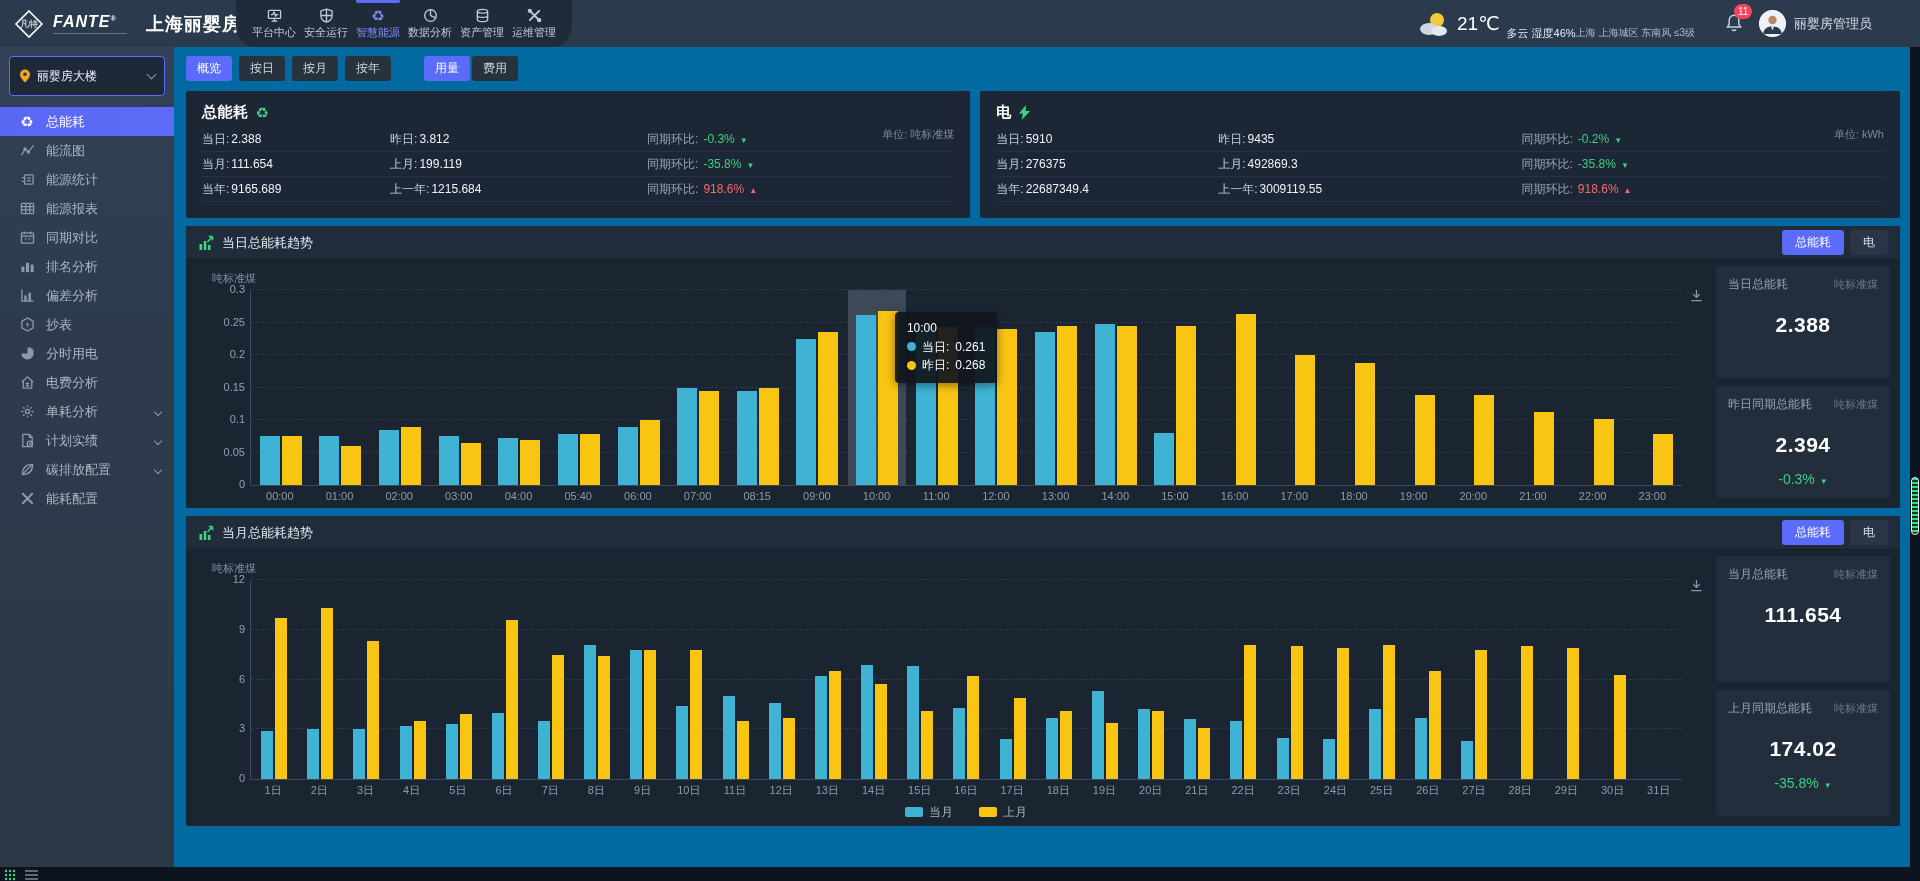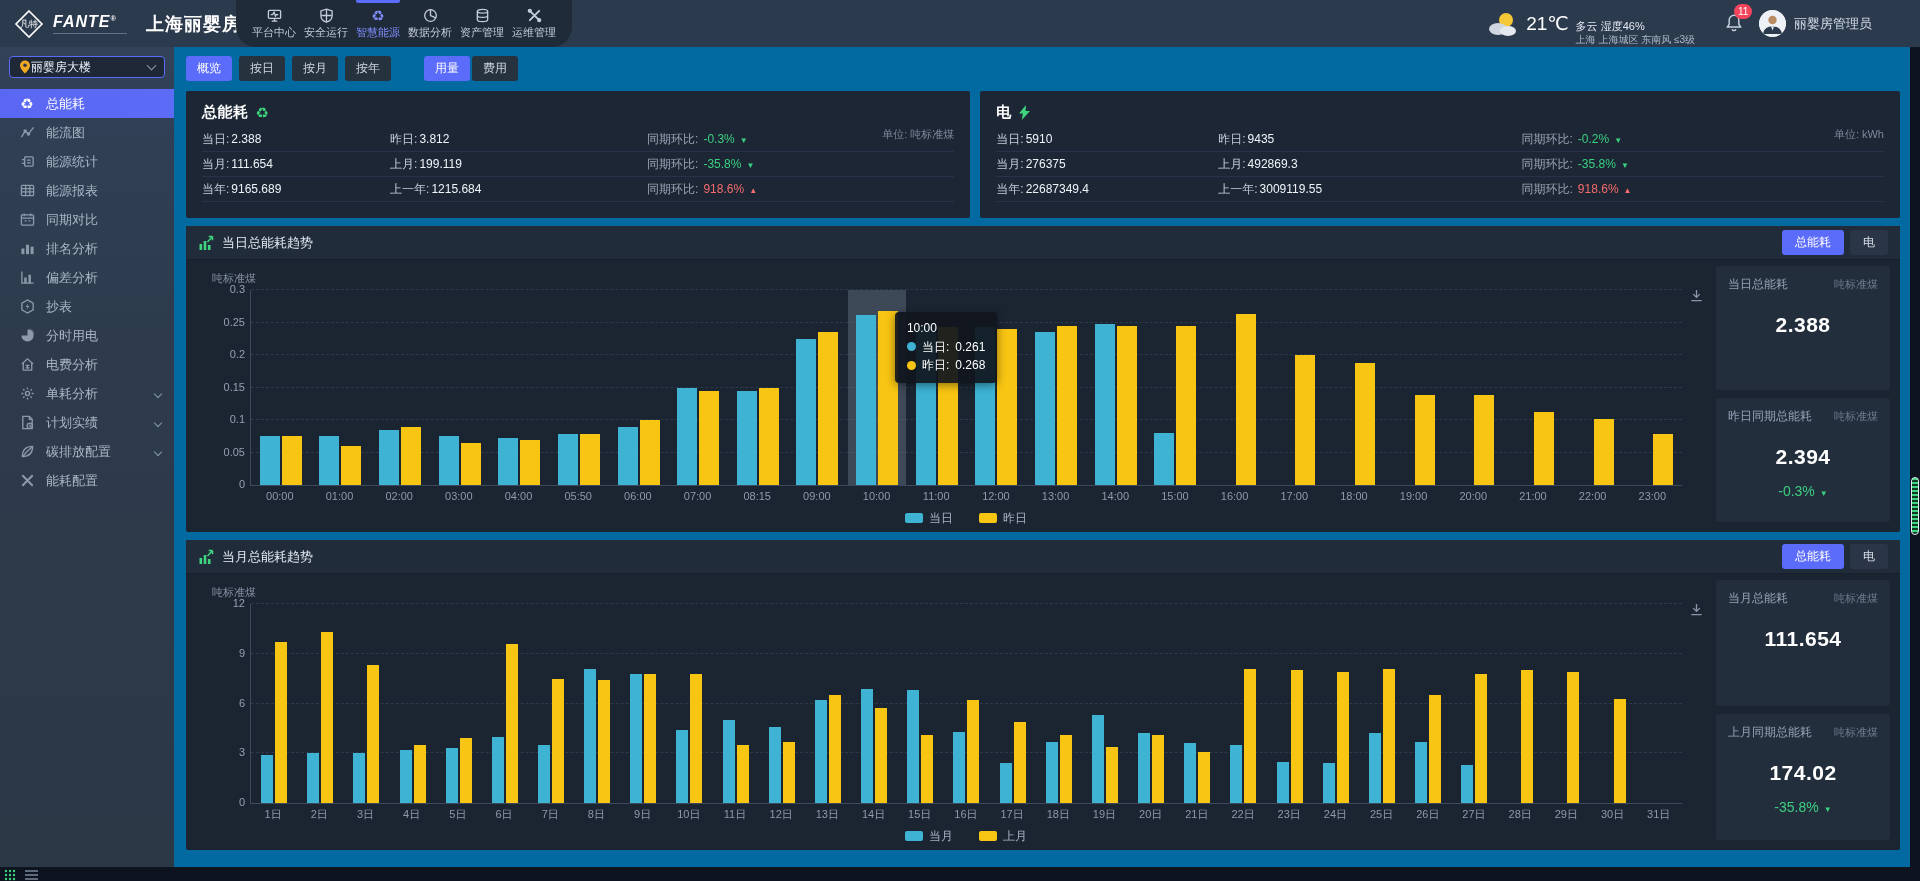--- a/index.html
+++ b/index.html
@@ -16,33 +16,33 @@
   .brand-tagline { margin-top:3px; height:1px; background:#8b98ac; opacity:.6; width:74px; }
   .brand-title { color:#ffffff; font-size:18px; font-weight:bold; margin-left:10px; letter-spacing:1px; }
   .nav-band { position:absolute; left:236px; top:0; height:47px; width:336px; background:#202b39; border-radius:0 0 20px 20px; display:flex; align-items:stretch; padding:0 12px; }
   .nav-item { flex:1; display:flex; flex-direction:column; align-items:center; justify-content:center; gap:2px; color:#c2cddb; font-size:11px; cursor:pointer; position:relative; white-space:nowrap; }
   .nav-item .nico { height:15px; display:flex; align-items:center; color:#c2cddb; }
   .nav-item.active, .nav-item.active .nico { color:#7e8cfa; }
   .nav-item.active::before { content:""; position:absolute; top:0; left:50%; transform:translateX(-50%); width:44px; height:3px; background:#5b6bfa; border-radius:0 0 2px 2px; }
   .header-right { margin-left:auto; display:flex; align-items:center; gap:16px; padding-right:48px; }
   .weather { display:flex; align-items:center; gap:7px; }
   .weather-temp { font-size:19px; color:#ffffff; }
-  .weather-text { display:flex; flex-direction:column; line-height:1.25;margin-top:20px; }
+  .weather-text { display:flex; flex-direction:row; line-height:1.25;margin-top:20px; }
   .weather-line1 { color:#e3e9f1; font-size:11px; }
   .weather-line2 { color:#aeb9c8; font-size:10px; }
   .bell-wrap { position:relative; margin-left:14px; cursor:pointer; }
   .bell-badge { position:absolute; top:-9px; left:9px; background:#f5455c; color:#fff; font-size:10px; min-width:18px; height:15px; border-radius:8px; display:flex; align-items:center; justify-content:center; padding:0 4px; }
   .user { display:flex; align-items:center; gap:8px; cursor:pointer; }
   .avatar { width:27px; height:27px; border-radius:50%; overflow:hidden; background:#eef2f7; }
   .username { color:#d5dde8; font-size:13px; }
 
   
   .layout { display:flex; height:820px; }
   .sidebar { width:174px; background:linear-gradient(180deg,#334159 0%,#2d3b4d 35%,#2b3846 100%); padding-top:9px; position:relative; flex:0 0 auto; }
-  .tree-select { margin:0 9px; height:22px; border:1px solid #5b6bfa; border-radius:4px; background:#1e2836; display:flex; align-items:center; padding:0 9px; cursor:pointer; }
+  .tree-select { margin:0 9px; height:40px; border:1px solid #5b6bfa; border-radius:4px; background:#1e2836; display:flex; align-items:center; gap:6px; padding:0 9px; cursor:pointer; }
   .tree-select-label { color:#e8eef6; font-size:12px; flex:1; }
   .chev { width:7px; height:7px; border-right:1.5px solid #8b98ac; border-bottom:1.5px solid #8b98ac; transform:rotate(45deg); margin-top:-3px; }
   .menu { margin-top:11px; }
   .menu-item { height:29px; display:flex; align-items:center; gap:11px; padding-left:19px; color:#a9b6c5; font-size:13px; cursor:pointer; position:relative; }
   .menu-item .mi { width:16px; height:16px; color:#8d9aab; display:flex; align-items:center; justify-content:center; }
   .menu-item.active { background:linear-gradient(90deg,#5a67f2,#5c6cf6); color:#fff; }
   .menu-item.active .mi { color:#fff; }
   .menu-item .expand-chev { position:absolute; right:13px; width:6px; height:6px; border-right:1.4px solid #8b98ac; border-bottom:1.4px solid #8b98ac; transform:rotate(45deg); }
   .recycle-glyph { font-size:15px; line-height:1; }
 
@@ -647,49 +647,39 @@
                 <div class="bar" style="background: rgb(62, 179, 212); height: 0%; visibility: hidden;"></div>
                 <div class="bar" style="background: rgb(249, 197, 19); height: 26%;"></div>
               </div>
             </div>
           <div class="xrow">
               <div class="xcell">00:00</div>
               <div class="xcell">01:00</div>
               <div class="xcell">02:00</div>
               <div class="xcell">03:00</div>
               <div class="xcell">04:00</div>
-              <div class="xcell">05:50</div>
+              <div class="xcell">05:40</div>
               <div class="xcell">06:00</div>
               <div class="xcell">07:00</div>
               <div class="xcell">08:15</div>
               <div class="xcell">09:00</div>
               <div class="xcell">10:00</div>
               <div class="xcell">11:00</div>
               <div class="xcell">12:00</div>
               <div class="xcell">13:00</div>
               <div class="xcell">14:00</div>
               <div class="xcell">15:00</div>
               <div class="xcell">16:00</div>
               <div class="xcell">17:00</div>
               <div class="xcell">18:00</div>
               <div class="xcell">19:00</div>
               <div class="xcell">20:00</div>
               <div class="xcell">21:00</div>
               <div class="xcell">22:00</div>
               <div class="xcell">23:00</div>
-            </div>
-          <div class="legend">
-              <div class="legend-item">
-                <span class="legend-swatch" style="background: rgb(62, 179, 212);"></span>
-                <span>当日</span>
-              </div>
-              <div class="legend-item">
-                <span class="legend-swatch" style="background: rgb(249, 197, 19);"></span>
-                <span>昨日</span>
-              </div>
             </div>
         </div>
         <div class="stats-col">
           <div class="stat-box">
             <div class="sb-head">
                 <span class="sb-label">当日总能耗</span>
                 <span class="sb-unit">吨标准煤</span>
               </div>
             <div class="sb-val">2.388</div>
           </div>

